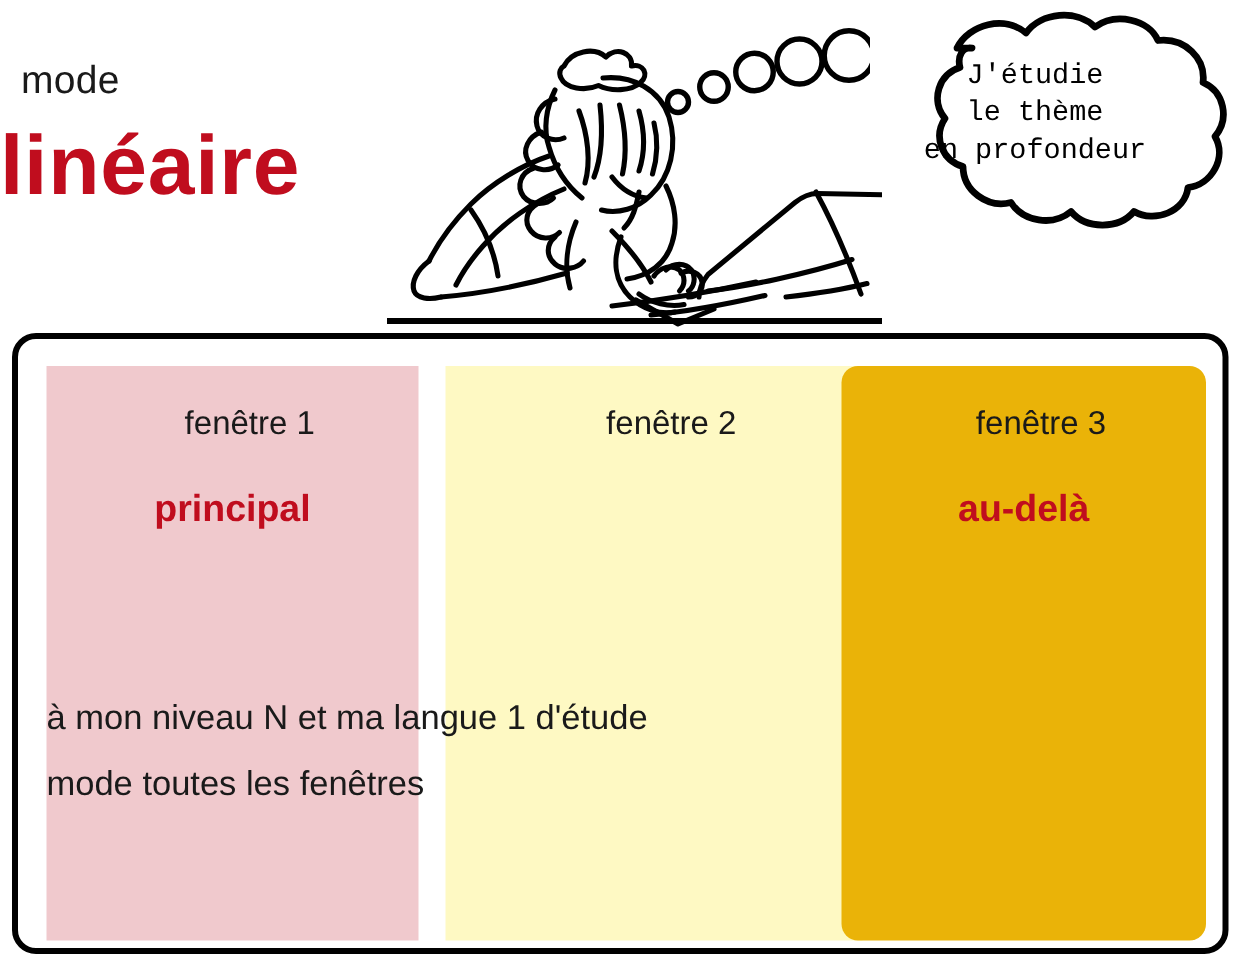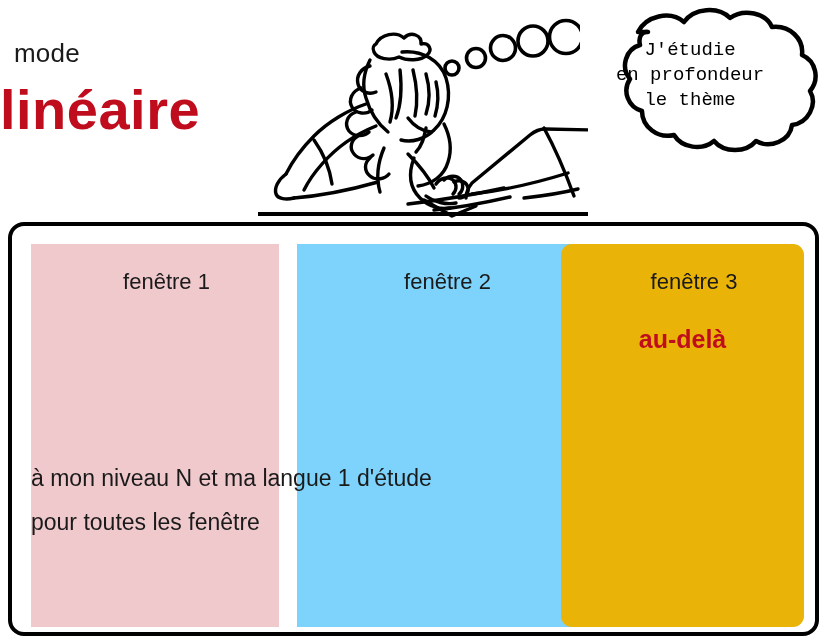--- a/index.html
+++ b/index.html
@@ -101,21 +101,21 @@
   }
 
   .column {
     position: absolute;
     top: 0;
     height: 383px;
     box-sizing: border-box;
     padding-top: 26px;
   }
   .col-1 { left: 0px;   width: 248px; background: #f0c9cd; }
-  .col-2 { left: 266px; width: 278px; background: #7dd3fc; }
+  .col-2 { left: 266px; width: 278px; background: #fef9c3; }
   .col-3 { left: 530px; width: 243px; background: #eab308; border-radius: 11px; }
 
   .col-heading {
     text-align: center;
     font-size: 22px;
     line-height: 1.1;
     color: #1a1a1a;
     padding-left: 23px;
   }
   .col-name {
@@ -222,50 +222,51 @@
                c-12 10 -32 7 -40 -6
                c-16 4 -32 -8 -32 -24
                c-14 -4 -20 -20 -12 -32
                c-10 -12 -4 -30 10 -34
                c-2 -8 2 -14 8 -13 z"></path>
     </svg>
   </div>
 
   <div class="bubble-text">
     <div>J'étudie</div>
+    <div>le thème</div>
     <div>en profondeur</div>
-    <div>le thème</div>
   </div>
 
   <svg style="position:absolute; left:440px; top:14px;" width="140" height="70" viewBox="0 0 140 70" xmlns="http://www.w3.org/2000/svg" fill="#ffffff" stroke="#000000" stroke-width="3.6">
     <circle cx="12" cy="54" r="7"></circle>
     <circle cx="36" cy="44" r="9.5"></circle>
     <circle cx="63" cy="34" r="12.5"></circle>
     <circle cx="93" cy="27" r="15"></circle>
     <circle cx="126" cy="23" r="16.5"></circle>
   </svg>
 </div>
 
 <div class="frame">
 
   <div class="columns">
 
     <div class="column col-1">
       <div class="col-heading">fenêtre 1</div>
+      <div class="col-name">principal</div>
     </div>
 
     <div class="column col-2">
       <div class="col-heading">fenêtre 2</div>
     </div>
 
     <div class="column col-3">
       <div class="col-heading">fenêtre 3</div>
       <div class="col-name">au-delà</div>
     </div>
 
   </div>
 
   <div class="caption">
     <div>à mon niveau N et ma langue 1 d'étude</div>
-    <div>pour toutes les fenêtre</div>
+    <div>mode toutes les fenêtres</div>
   </div>
 
 </div>
 
 </body></html>

